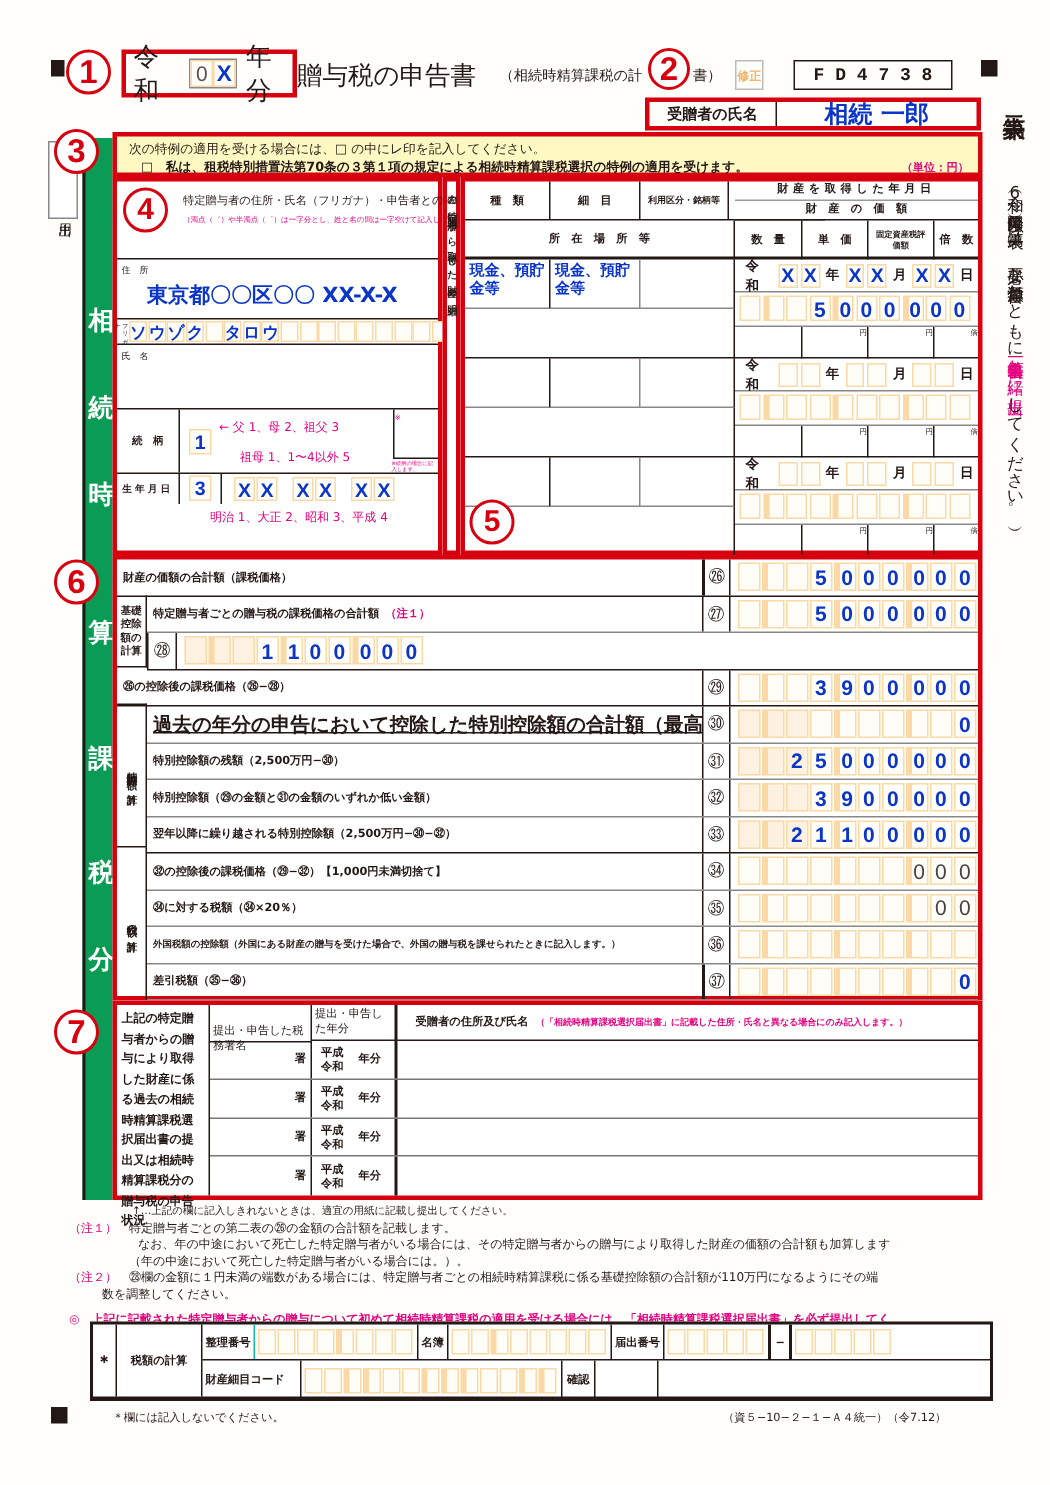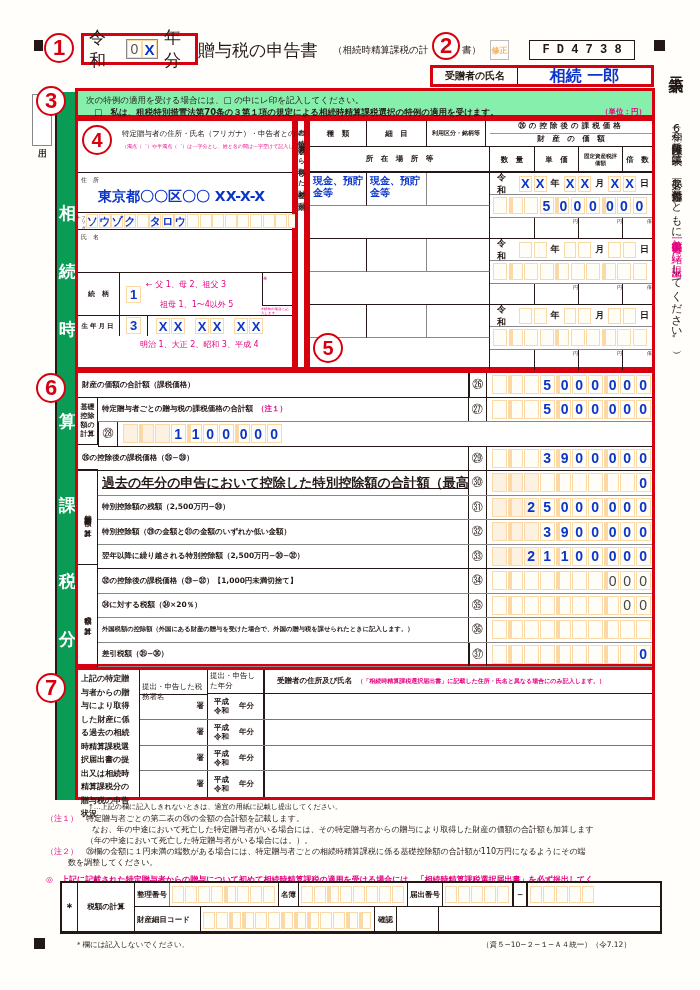--- a/index.html
+++ b/index.html
@@ -66,21 +66,21 @@
   <div class="abs" style="left:2px;top:226px">時</div>
   <div class="abs" style="left:2px;top:318px">算</div>
   <div class="abs" style="left:2px;top:402px">課</div>
   <div class="abs" style="left:2px;top:478px">税</div>
   <div class="abs" style="left:2px;top:536px">分</div>
 </div>
 
 <div class="abs circ" style="left:36px;top:86px;width:30px;height:30px">
     <span>3</span>
   </div>
-<div class="abs rbox" style="left:75px;top:88px;width:580px;height:30px;padding:3px 0 0 8px;font-size:8.5px;line-height:12px;background:#86efac">
+<div class="abs rbox" style="left:75px;top:88px;width:580px;height:30px;padding:3px 0 0 8px;font-size:8.5px;line-height:12px;background:#fef9c3">
   <div>次の特例の適用を受ける場合には、□ の中にレ印を記入してください。</div>
   <div style="padding-left:8px;font-weight:bold">□　私は、租税特別措置法第70条の３第１項の規定による相続時精算課税選択の特例の適用を受けます。</div>
   <div class="abs mag" style="right:6px;top:15px;font-size:7.5px;font-weight:bold">（単位：円）</div>
 </div>
 
 <div class="abs rbox" style="left:75px;top:118px;width:220px;height:252px;background:#fff">
   <div style="height:52px;border-bottom:1px solid #231815;padding:8px 0 0 4px;position:relative">
     <div style="font-size:7.5px;padding-left:40px;white-space:nowrap">特定贈与者の住所・氏名（フリガナ）・申告者との続柄・生年月日</div>
     <div class="mag" style="font-size:5px;white-space:nowrap;margin-top:4px;padding-left:40px;overflow:hidden">（濁点（゛）や半濁点（゜）は一字分とし、姓と名の間は一字空けて記入してください。）</div>
   </div>
@@ -147,21 +147,21 @@
 
 <div class="abs rbox" style="left:307px;top:118px;width:348px;height:252px;background:#fff" id="prop">
 
   <div class="abs" style="left:0;top:0;width:240px;height:26px;border-bottom:1px solid #231815;display:flex;font-size:7.5px;font-weight:bold">
     <div style="width:57px;border-right:1px solid #231815;display:flex;align-items:center;justify-content:center">種　類</div>
     <div style="width:60px;border-right:1px solid #231815;display:flex;align-items:center;justify-content:center">細　目</div>
     <div style="width:59px;border-right:1px solid #231815;display:flex;align-items:center;justify-content:center;font-size:6px">利用区分・銘柄等</div>
   </div>
   <div class="abs" style="left:0;top:26px;width:180px;height:26px;border-bottom:2px solid #231815;border-right:1px solid #231815;display:flex;align-items:center;justify-content:center;font-size:7.5px;font-weight:bold">所　在　場　所　等</div>
   <div class="abs" style="left:180px;top:0;width:162px;height:52px;border-bottom:2px solid #231815;font-size:7.5px;font-weight:bold">
-    <div style="height:13px;text-align:center;border-bottom:1px solid #999;letter-spacing:3px">㉖の控除後の課税価格</div>
+    <div style="height:13px;text-align:center;border-bottom:1px solid #999;letter-spacing:3px">財産を取得した年月日</div>
     <div style="height:13px;text-align:center;border-bottom:1px solid #231815">財　産　の　価　額</div>
     <div style="display:flex;height:26px">
       <div style="width:45px;border-right:1px solid #231815;display:flex;align-items:center;justify-content:center">数　量</div>
       <div style="width:44px;border-right:1px solid #231815;display:flex;align-items:center;justify-content:center">単　価</div>
       <div style="width:44px;border-right:1px solid #231815;display:flex;align-items:center;justify-content:center;font-size:5.5px;text-align:center;padding:0 3px">固定資産税評価額</div>
       <div style="flex:1;display:flex;align-items:center;justify-content:center">倍　数</div>
     </div>
   </div>
   <div id="proprows">
       <div class="abs" style="left: 0px; top: 52px; width: 342px; height: 66px; border-bottom: 1px solid rgb(35, 24, 21);">

